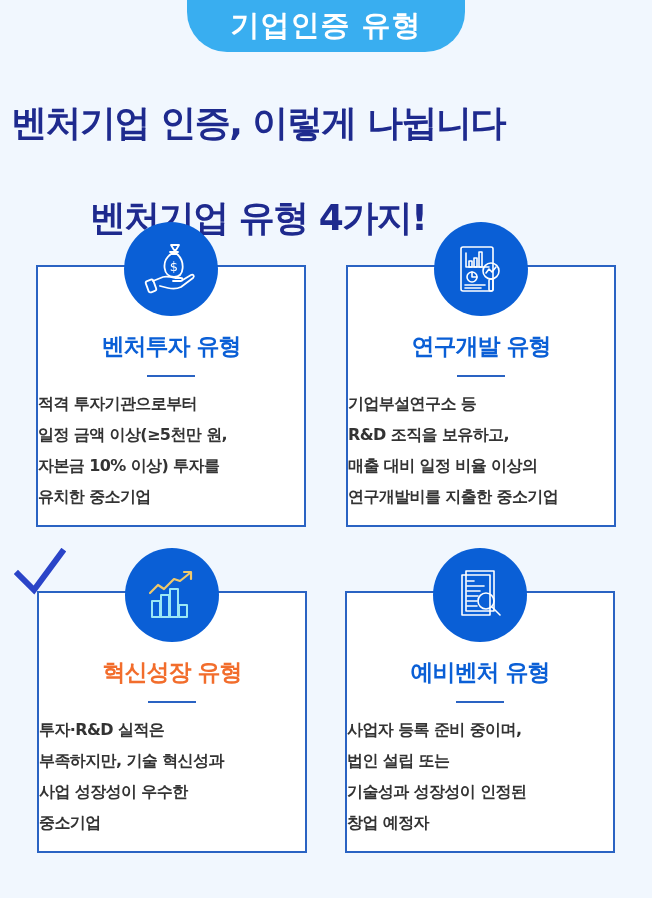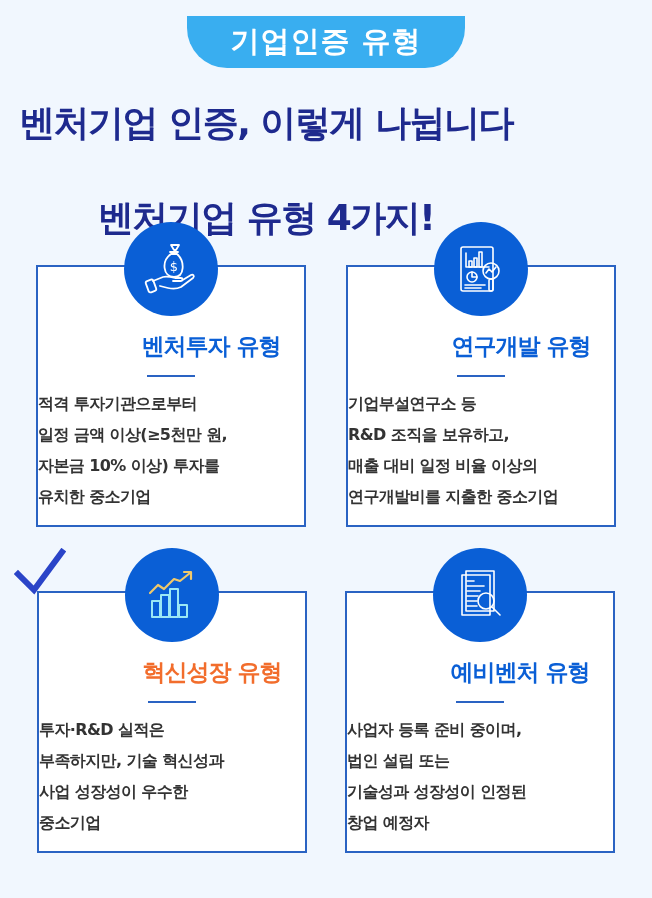--- a/index.html
+++ b/index.html
@@ -1,23 +1,23 @@
 <!DOCTYPE html>
 <html><head>
 <meta charset="utf-8">
 <style>
   html,body{margin:0;padding:0;}
   body{width:652px;height:898px;background:#f1f7fe;font-family:"DejaVu Sans","Liberation Sans",sans-serif;position:relative;overflow:hidden;}
-  .badge{position:absolute;left:187px;top:0;width:278px;height:52px;background:#39aef0;border-radius:0 0 40px 40px;display:flex;align-items:center;justify-content:center;color:#fff;font-weight:bold;font-size:29px;letter-spacing:1px;margin-top:16px;}
-  .headline{position:absolute;left:8px;width:516px;text-align:center;color:#1e2a8e;font-weight:bold;font-size:36px;letter-spacing:-1.5px;line-height:50px;}
+  .badge{position:absolute;left:187px;top:0;width:278px;height:52px;background:#39aef0;border-radius:0 0 40px 40px;display:flex;align-items:center;justify-content:center;color:#fff;font-weight:bold;font-size:29px;letter-spacing:1px;}
+  .headline{position:absolute;left:0;width:516px;text-align:center;color:#1e2a8e;font-weight:bold;font-size:36px;letter-spacing:-1.5px;line-height:50px;}
   .h1{top:98px;}
   .h2{top:148px;margin-top:45px;}
   .card{position:absolute;width:270px;height:262px;background:#fff;border:2px solid #2a63c3;box-sizing:border-box;}
   .circle{position:absolute;width:94px;height:94px;border-radius:50%;background:#0a5fd6;left:50%;transform:translateX(-50%);top:-45px;display:flex;align-items:center;justify-content:center;}
-  .ctitle{position:absolute;top:64px;left:0;width:100%;text-align:center;font-weight:bold;font-size:23px;letter-spacing:-1px;color:#0a5fd6;padding-left:40px;}
+  .ctitle{position:absolute;top:64px;left:0;width:100%;text-align:center;font-weight:bold;font-size:23px;letter-spacing:-1px;color:#0a5fd6;}
   .ctitle.orange{color:#f26d2c;}
   .divider{position:absolute;top:108px;left:50%;width:48px;margin-left:-24px;height:2px;background:#2a63c3;}
   .desc{position:absolute;top:121px;left:0;width:100%;font-weight:bold;font-size:16px;line-height:31px;color:#333;letter-spacing:-0.6px;}
   .desc div{white-space:nowrap;}
   .check{position:absolute;left:14px;top:548px;width:52px;height:48px;}
 </style>
 </head>
 <body>
 
 <div class="badge">

